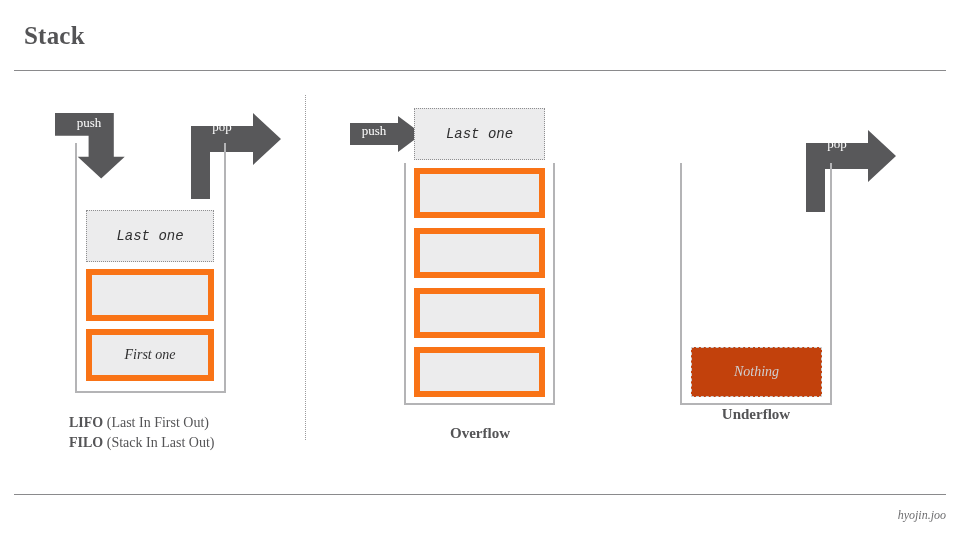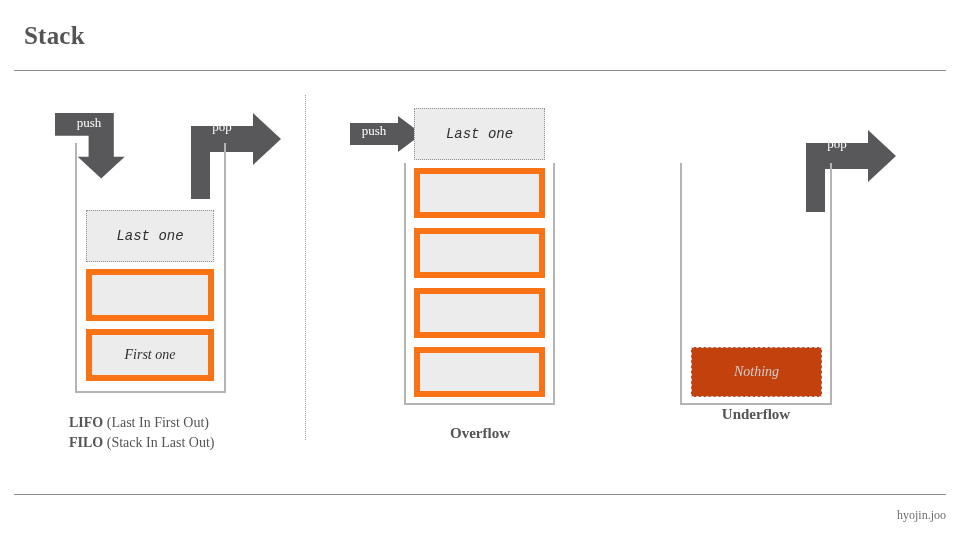--- a/index.html
+++ b/index.html
@@ -43,20 +43,21 @@
     width: 932px;
     height: 1px;
     background: #8a8a8c;
   }
   .footer-text {
     position: absolute;
     right: 14px;
     top: 508px;
     font-size: 12px;
     color: #6d6d6f;
+    font-style: italic;
   }
 
   
   .panel-divider {
     position: absolute;
     left: 305px;
     top: 95px;
     width: 0;
     height: 345px;
     border-left: 1px dotted #9a9a9c;

